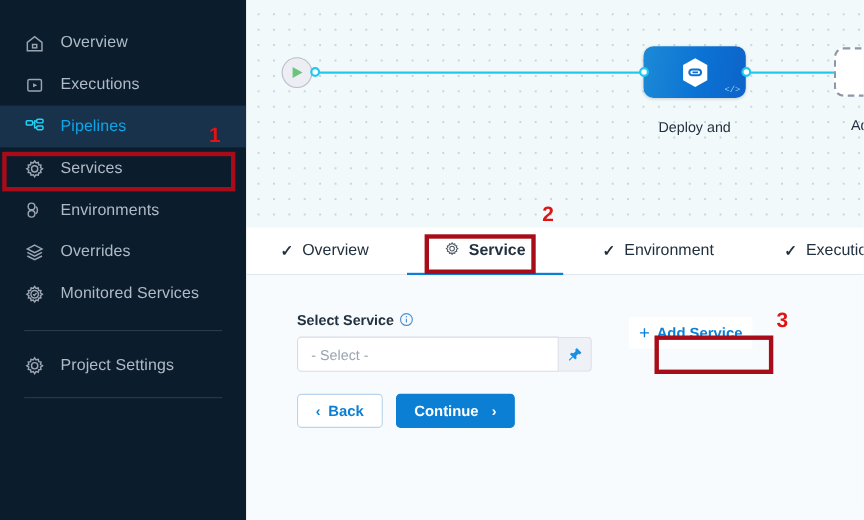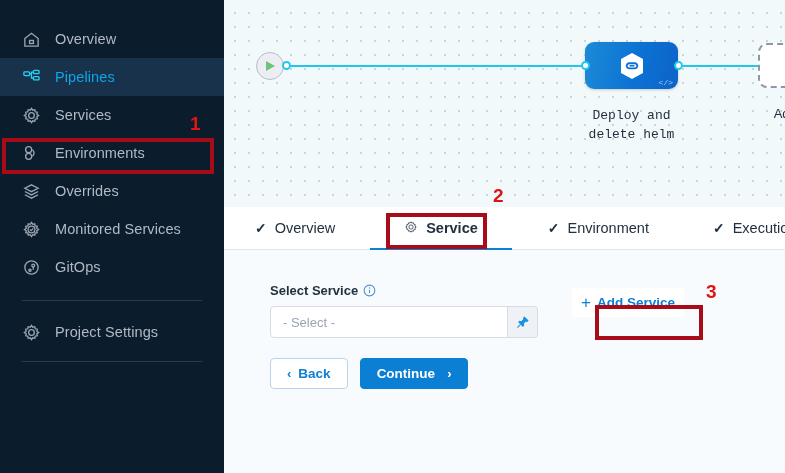--- a/index.html
+++ b/index.html
@@ -115,21 +115,20 @@
     font-family: "Liberation Mono", monospace;
   }
   .stage-caption {
     position: absolute;
     left: 340px; top: 106px;
     width: 135px;
     text-align: center;
     font-size: 13px;
     color: #22313f;
     line-height: 19px;
-    font-family: Liberation Mono, monospace;
   }
   .add-stage {
     position: absolute;
     left: 534px; top: 43px;
     width: 93px; height: 45px;
     border: 2px dashed #8d97a8;
     border-radius: 9px;
     background: #fff;
     display: flex; align-items: center; justify-content: center;
     cursor: pointer;
@@ -282,20 +281,29 @@
       <span class="nav-ico">
         <svg viewBox="0 0 20 20">
             <path d="M3 9 L10 3.5 L17 9 V17 H3 Z"></path>
             <rect x="8" y="11" width="4" height="3.2"></rect>
           </svg>
       </span>
       <span class="nav-label">Overview</span>
     </div>
 
 
+    <div class="nav-item">
+      <span class="nav-ico">
+        <svg viewBox="0 0 20 20">
+            <rect x="3.5" y="4.5" width="13" height="11" rx="1.5"></rect>
+            <path d="M8.5 8 L12.5 10 L8.5 12 Z" fill="#9aa5b1" stroke="none"></path>
+          </svg>
+      </span>
+      <span class="nav-label">Executions</span>
+    </div>
 
     <div class="nav-item active">
       <span class="nav-ico">
         <svg viewBox="0 0 20 20">
             <rect x="2" y="4" width="6" height="4" rx="1"></rect>
             <rect x="12" y="2.5" width="6" height="3.5" rx="1"></rect>
             <rect x="12" y="9" width="6" height="3.5" rx="1"></rect>
             <path d="M8 6 H10 V4.3 H12"></path>
             <path d="M10 6 V10.7 H12"></path>
           </svg>
@@ -339,31 +347,20 @@
       <span class="nav-ico">
         <svg viewBox="0 0 20 20">
             <circle cx="10" cy="10" r="3.6"></circle>
             <path d="M8.5 10 L9.7 11.2 L11.8 8.8"></path>
             <path d="M10 2.6 L11.3 4.5 L13.4 4 L13.8 6.2 L16 6.6 L15.5 8.7 L17.4 10 L15.5 11.3 L16 13.4 L13.8 13.8 L13.4 16 L11.3 15.5 L10 17.4 L8.7 15.5 L6.6 16 L6.2 13.8 L4 13.4 L4.5 11.3 L2.6 10 L4.5 8.7 L4 6.6 L6.2 6.2 L6.6 4 L8.7 4.5 Z"></path>
           </svg>
       </span>
       <span class="nav-label">Monitored Services</span>
     </div>
 
-    <div class="nav-item">
-      <span class="nav-ico">
-        <svg viewBox="0 0 20 20">
-            <circle cx="10" cy="10" r="7"></circle>
-            <circle cx="11.8" cy="8" r="1.5"></circle>
-            <path d="M11.8 9.6 V12.4"></path>
-            <circle cx="8.4" cy="13" r="1.2"></circle>
-          </svg>
-      </span>
-      <span class="nav-label">GitOps</span>
-    </div>
 
     <div class="sb-divider"></div>
 
     <div class="nav-item">
       <span class="nav-ico">
         <svg viewBox="0 0 20 20">
             <circle cx="10" cy="10" r="3"></circle>
             <path d="M10 2.5 L11.3 4.4 L13.5 3.9 L13.9 6.1 L16.1 6.5 L15.6 8.7 L17.5 10 L15.6 11.3 L16.1 13.5 L13.9 13.9 L13.5 16.1 L11.3 15.6 L10 17.5 L8.7 15.6 L6.5 16.1 L6.1 13.9 L3.9 13.5 L4.4 11.3 L2.5 10 L4.4 8.7 L3.9 6.5 L6.1 6.1 L6.5 3.9 L8.7 4.4 Z"></path>
           </svg>
       </span>
@@ -398,21 +395,20 @@
 
         <div class="dot" style="left:450px;"></div>
         <div class="conn" style="left:456px; width:82px;"></div>
 
         <div class="add-stage">
           
         </div>
 
         <div class="stage-caption">
           <div>Deploy and</div>
-          <div>delete helm</div>
         </div>
         <div class="add-stage-caption">Add Stage</div>
       </div>
     </div>
 
     <div class="tabbar">
 
       <div class="tab t-overview">
         <span class="chk">✓</span>
         <span>Overview</span>

